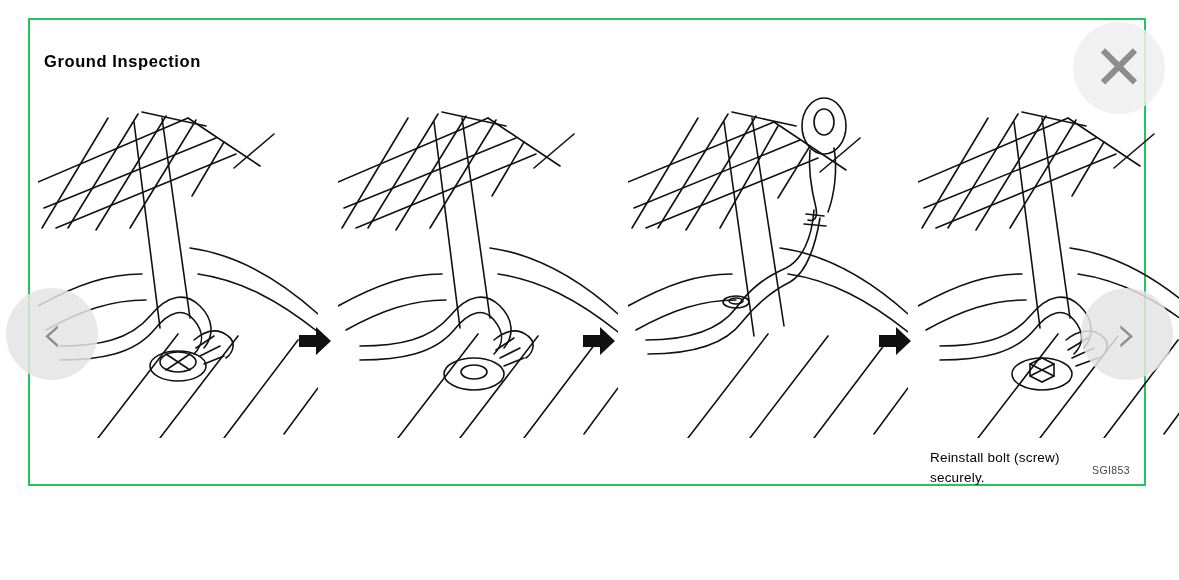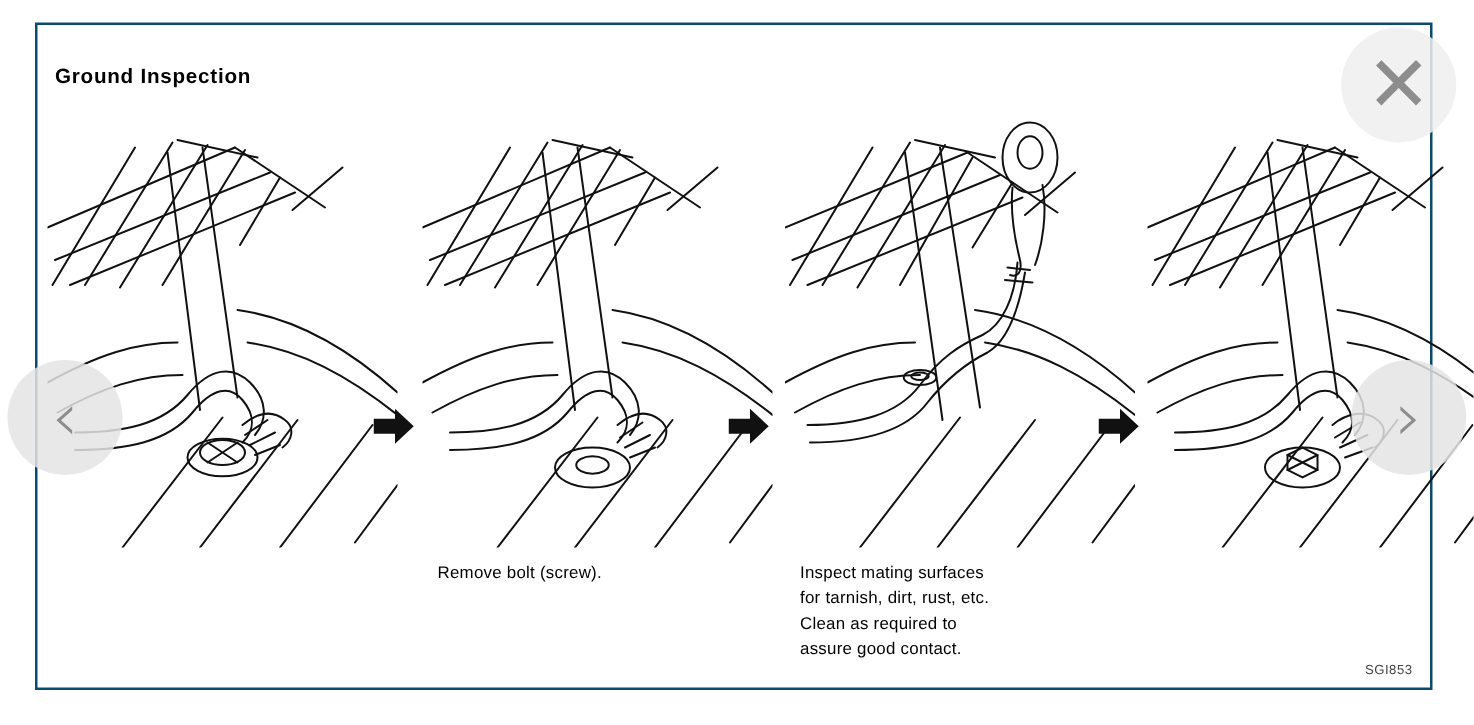--- a/index.html
+++ b/index.html
@@ -14,22 +14,22 @@
     height: 580px;
     background: #ffffff;
     overflow: hidden;
   }
   
   .figure-frame {
     position: absolute;
     left: 28px;
     top: 18px;
     width: 1118px;
-    height: 534px;
-    border: 2px solid #0c4a6e;
+    height: 468px;
+    border: 2px solid #22c55e;
     background: #ffffff;
     box-sizing: border-box;
   }
   .figure-title {
     position: absolute;
     left: 14px;
     top: 32px;
     font-size: 16.5px;
     font-weight: bold;
     letter-spacing: 0.6px;
@@ -226,21 +226,20 @@
             <ellipse cx="136" cy="296" rx="30" ry="16"></ellipse>
             <ellipse cx="136" cy="294" rx="13" ry="7"></ellipse>
             <path d="M158 272 L176 260 M162 280 L182 270 M166 288 L186 280"></path>
             <path d="M156 262 C168 252 180 250 190 258 C198 264 196 274 188 280"></path>
             <path d="M60 360 L140 256"></path>
             <path d="M122 360 L200 258"></path>
             <path d="M186 360 L260 262"></path>
             <path d="M246 356 L280 310"></path>
           </svg>
         </div>
-        <div class="panel-caption">Remove bolt (screw).</div>
       </div>
 
       <div class="arrow arrow-2">
         <svg width="34" height="30" viewBox="0 0 34 30">
           <path d="M1 9 H18 V1 L33 15 L18 29 V21 H1 Z" fill="#111111" stroke="none"></path>
         </svg>
       </div>
 
       <div class="panel panel-3">
         <div class="panel-art">
@@ -273,24 +272,20 @@
             <ellipse cx="196" cy="44" rx="10" ry="13"></ellipse>
             <path d="M182 72 C180 92 184 114 188 130 C190 140 186 144 180 142"></path>
             <path d="M206 70 C210 92 206 118 200 134"></path>
             <path d="M178 136 L196 138 M176 146 L198 148"></path>
             <path d="M60 360 L140 256"></path>
             <path d="M122 360 L200 258"></path>
             <path d="M186 360 L260 262"></path>
             <path d="M246 356 L280 310"></path>
           </svg>
         </div>
-        <div class="panel-caption">Inspect mating surfaces
-for tarnish, dirt, rust, etc.
-Clean as required to
-assure good contact.</div>
       </div>
 
       <div class="arrow arrow-3">
         <svg width="34" height="30" viewBox="0 0 34 30">
           <path d="M1 9 H18 V1 L33 15 L18 29 V21 H1 Z" fill="#111111" stroke="none"></path>
         </svg>
       </div>
 
       <div class="panel panel-4">
         <div class="panel-art">
@@ -319,20 +314,22 @@
             <path d="M112 286 L124 280 L136 286 L136 298 L124 304 L112 298 Z"></path>
             <path d="M112 286 L136 298 M136 286 L112 298"></path>
             <path d="M150 272 L170 260 M154 280 L176 270 M158 288 L180 280"></path>
             <path d="M148 262 C160 252 174 250 184 258 C192 264 190 274 182 280"></path>
             <path d="M60 360 L140 256"></path>
             <path d="M122 360 L200 258"></path>
             <path d="M186 360 L260 262"></path>
             <path d="M246 356 L280 310"></path>
           </svg>
         </div>
+        <div class="panel-caption">Reinstall bolt (screw)
+securely.</div>
       </div>
 
     </div>
 
     <div class="figure-code">SGI853</div>
   </div>
 
   <div class="nav-btn nav-prev">
     <span class="chev">‹</span>
   </div>

